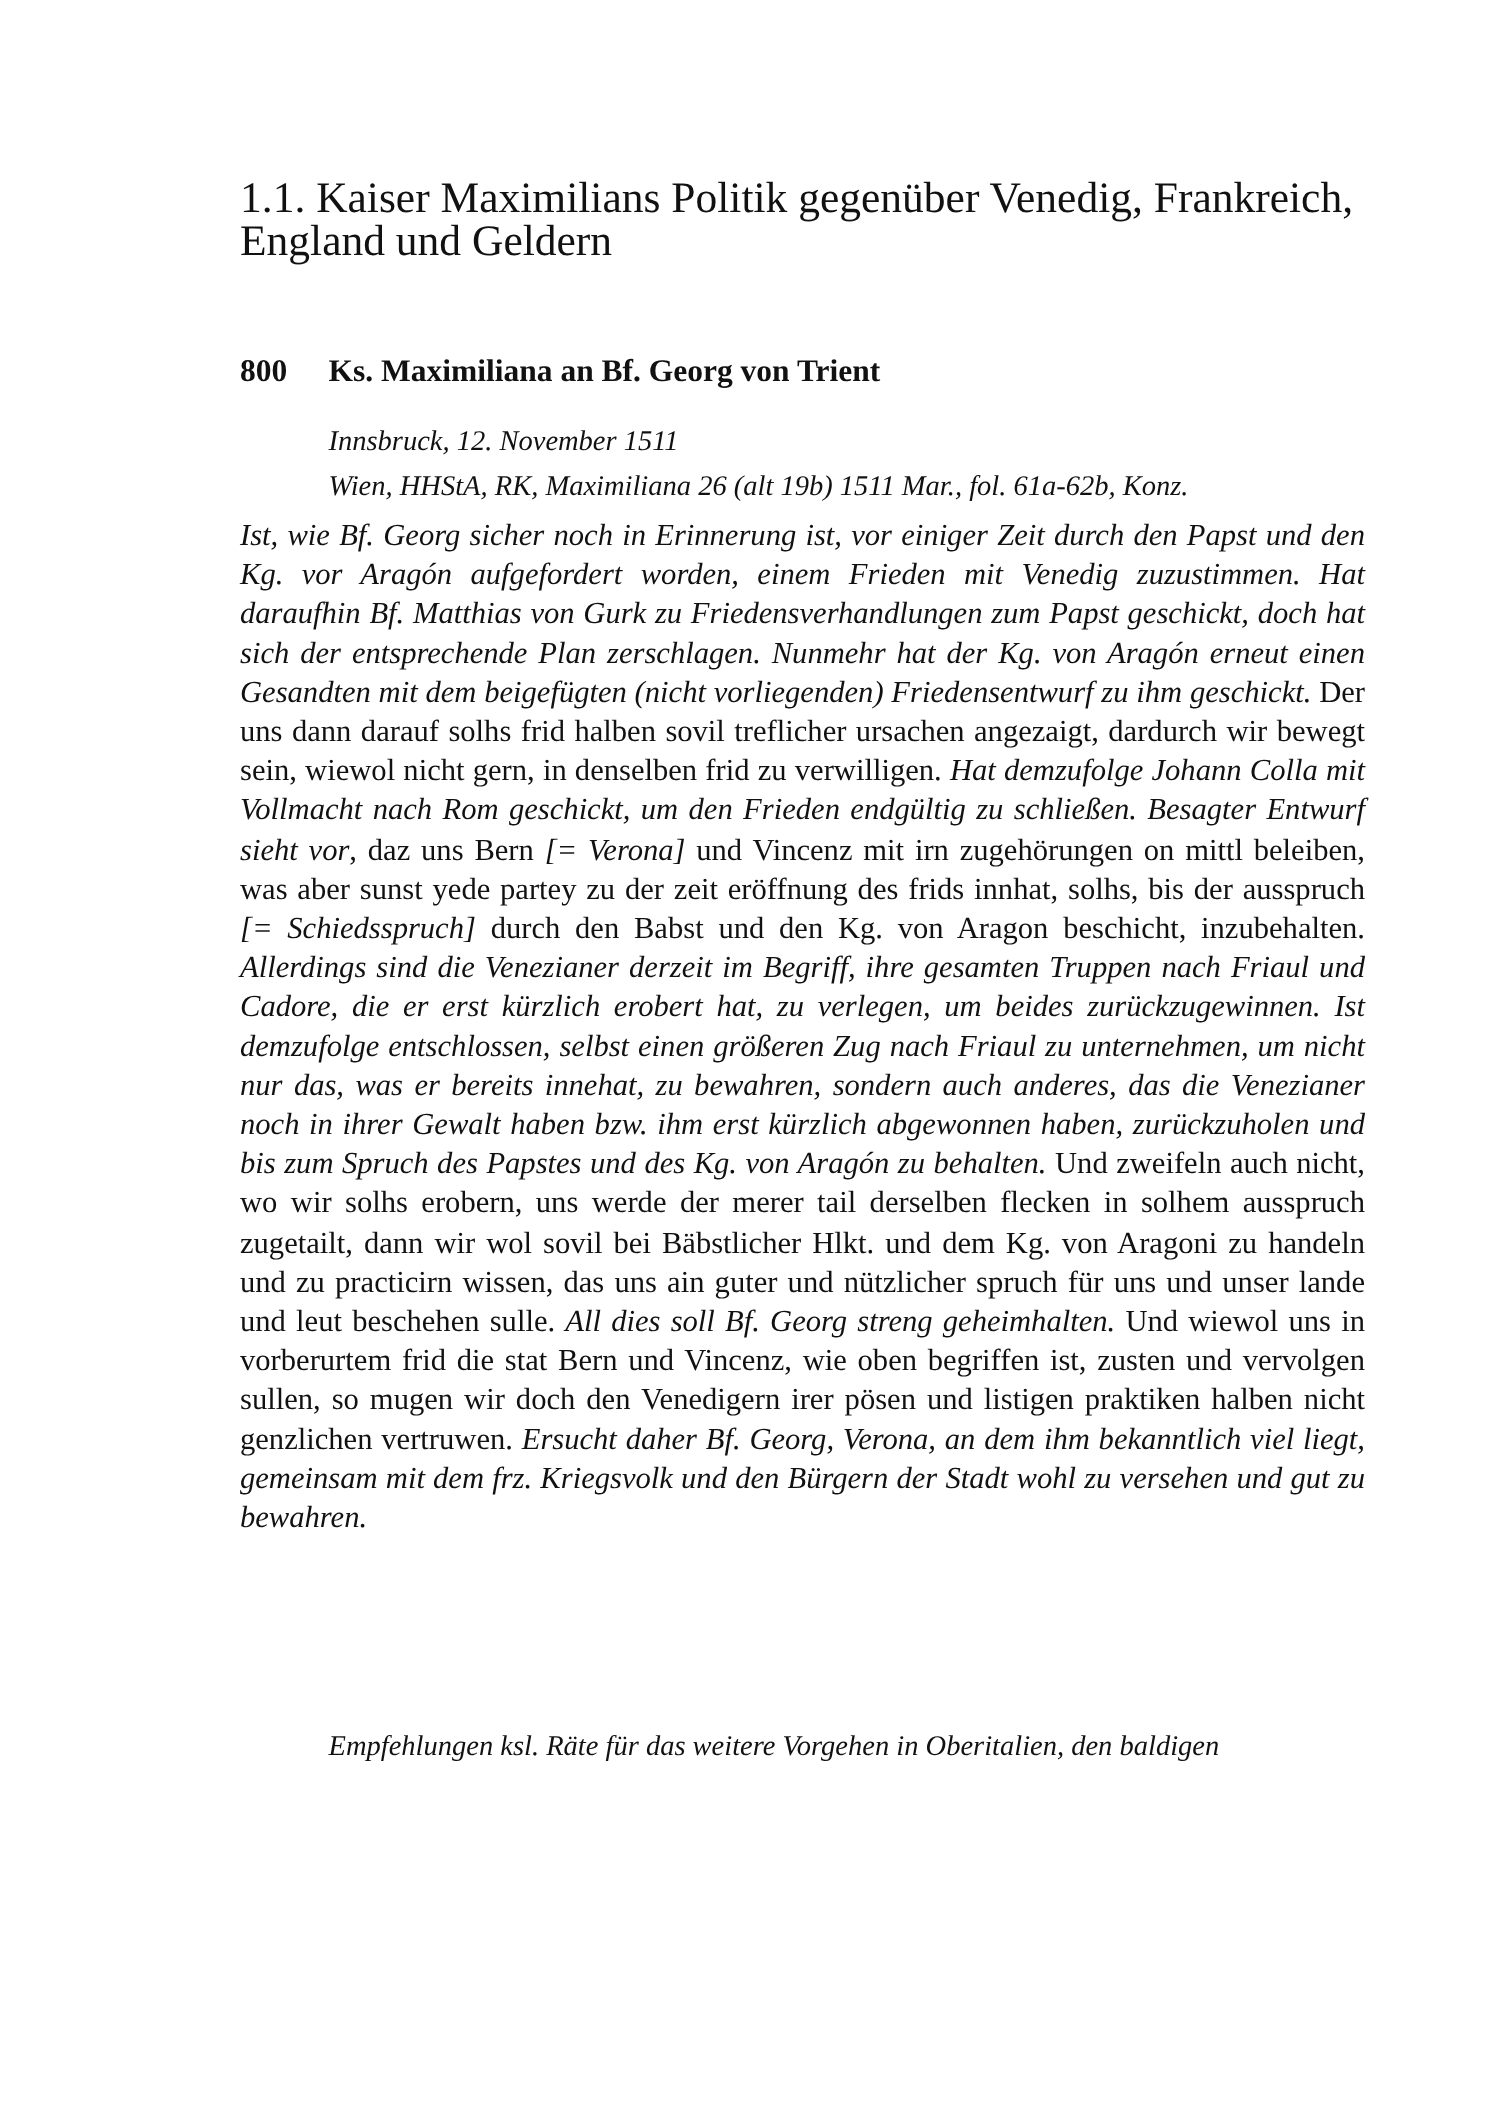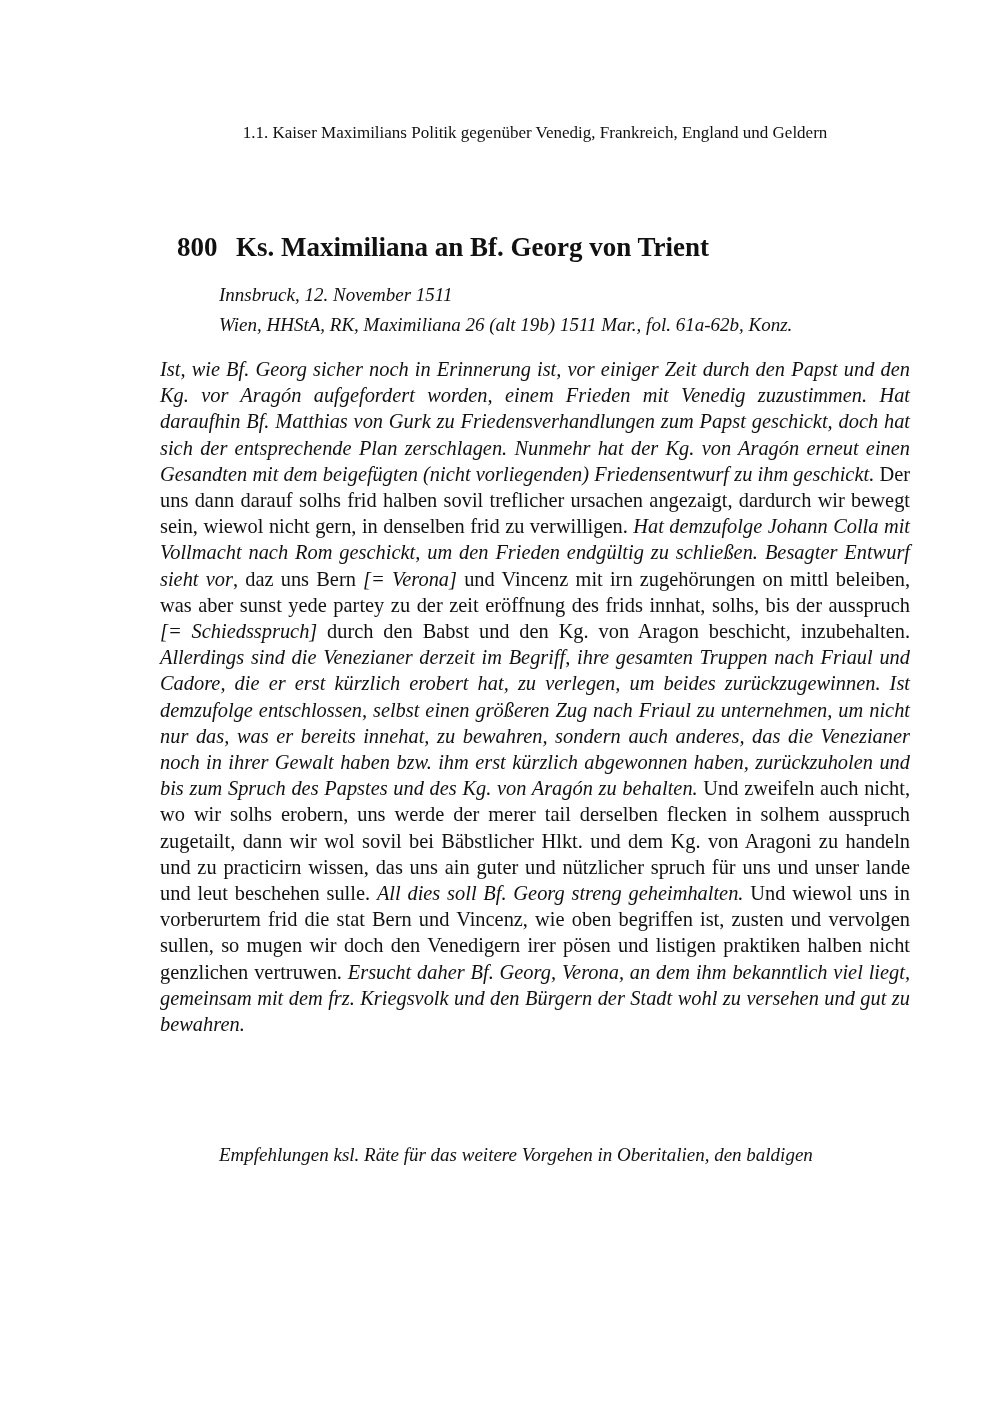--- a/index.html
+++ b/index.html
@@ -19,63 +19,62 @@
       position: absolute;
       left: 160px;
       top: 0;
       width: 750px;
     }
     .section-title {
       position: absolute;
       left: 0;
       top: 118px;
       width: 750px;
-      text-align: center;
-      font-size: 17px;
+      text-align: left;
+      font-size: 29px;
       line-height: 29px;
       margin: 0;
       font-weight: normal;
     }
     .doc-entry {
       position: absolute;
       left: 0;
       width: 750px;
     }
     .entry-800 { top: 234px; }
     .entry-801 { top: 1140px; }
     .entry-head {
       display: flex;
       font-weight: bold;
-      font-size: 27px;
+      font-size: 21px;
       line-height: 26px;
-      margin-left: 17px;
     }
     .entry-num {
       width: 59px;
       flex: 0 0 59px;
     }
     .entry-title {
       flex: 1;
     }
     .meta {
       margin-left: 59px;
       font-style: italic;
       font-size: 19px;
       line-height: 30px;
     }
     .meta.first { margin-top: 20px; }
     .body-text {
       font-size: 20.4px;
       line-height: 26.2px;
       text-align: justify;
-      margin-top: 16px;
+      margin-top: 4px;
       hyphens: none;
     }
     .body-text .it { font-style: italic; }
-    .entry-801 .meta.first { margin-top: 0; }
+    .entry-801 .meta.first { margin-top: 10px; }
   </style>
 </head>
 <body>
 
 <div class="page">
 
   <h2 class="section-title">1.1. Kaiser Maximilians Politik gegenüber Venedig, Frankreich, England und Geldern</h2>
 
   <div class="doc-entry entry-800">
     <div class="entry-head">

